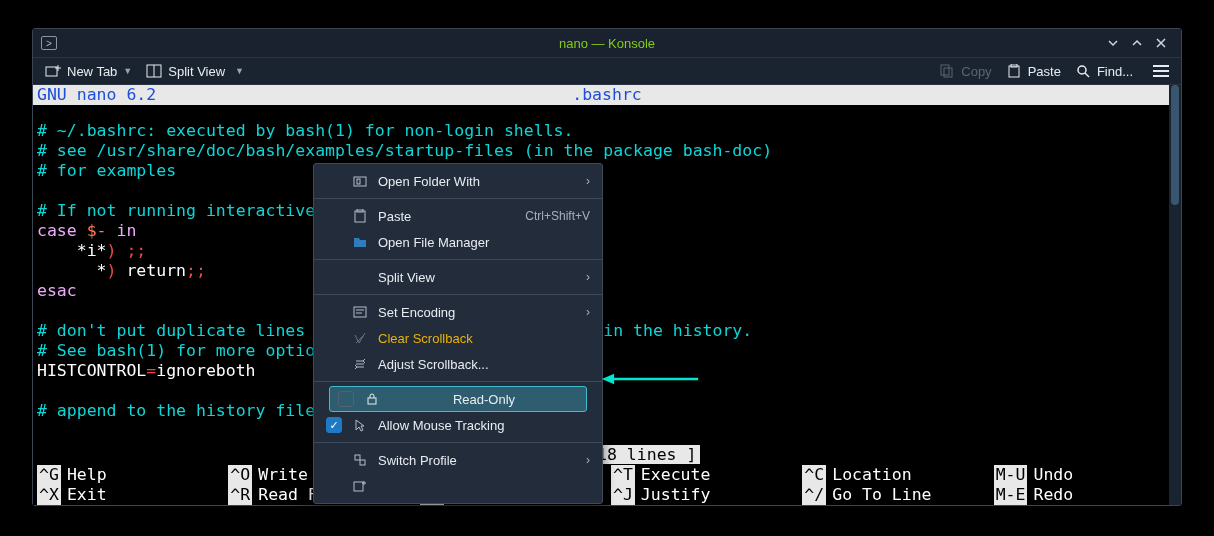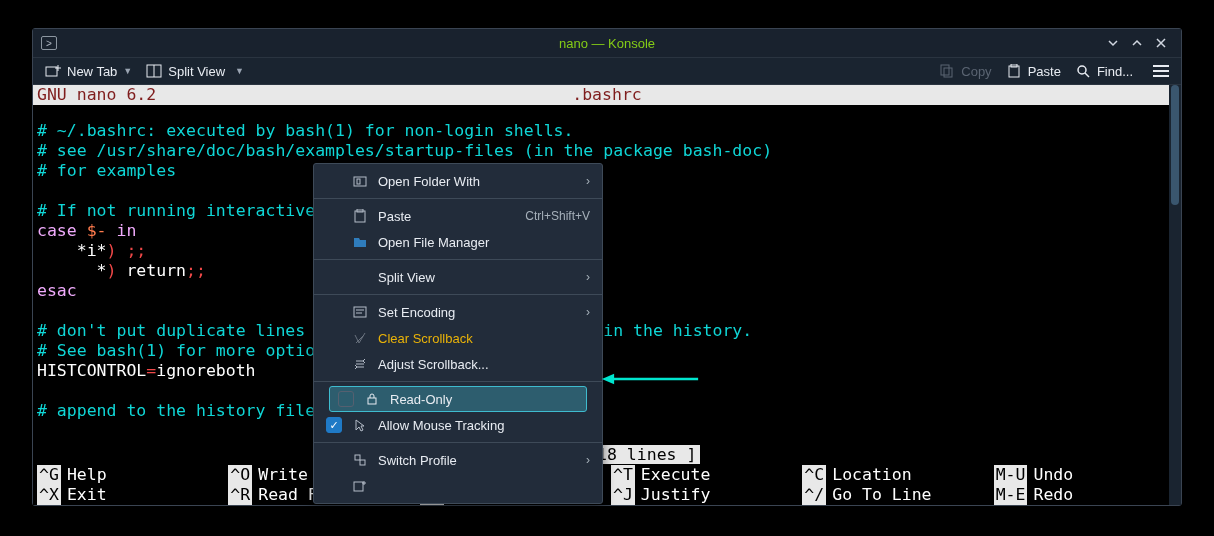--- a/index.html
+++ b/index.html
@@ -72,21 +72,21 @@
     background:#000;
     font-family: "DejaVu Sans Mono","Liberation Mono",monospace;
     font-size: 16.5px;
     line-height: 20px;
     position:relative;
     overflow:hidden;
     color:#fff;
   }
   .nano-header {
     background:#e8e8e8;
-    color:#7f1d1d;
+    color:#1d4ed8;
     padding: 0 4px;
     display:flex;
     height:20px;
     align-items:center;
   }
   .nano-header .fname { position:absolute; left:50%; transform:translateX(-50%); }
   .nano-body { padding: 16px 4px; white-space:pre; }
   .c-comment { color:#0fd6d6; }
   .c-key { color:#f0abfc; }
   .c-op { color:#f04848; }
@@ -137,20 +137,21 @@
     padding: 5px 12px;
     cursor:pointer;
   }
   .menu-item.disabled { color:#eab308; }
   .menu-item.highlight {
     background:#2d5d6e;
     border:1px solid #3fbccf;
     border-radius:3px;
     margin: 0 15px;
     padding: 4px 8px;
+    text-align: center;
   }
   .menu-sep { height:1px;background:#3e4a58;margin:4px 0; }
   .mi-check { width:16px;height:16px;flex-shrink:0;display:flex;align-items:center;justify-content:center;border:1px solid #556070;border-radius:3px;font-size:11px; }
   .mi-check.on { background:#1f7ac6;border-color:#1f7ac6;color:#fff; }
   .mi-icon { width:16px;height:16px;flex-shrink:0;display:flex;align-items:center;justify-content:center;font-size:13px;color:#b4bcc8; }
   .mi-label { flex:1; }
   .mi-right { color:#a6b0ba;font-size:12px; }
   .arrow-annotation {
     position:absolute;
     left: 600px;

